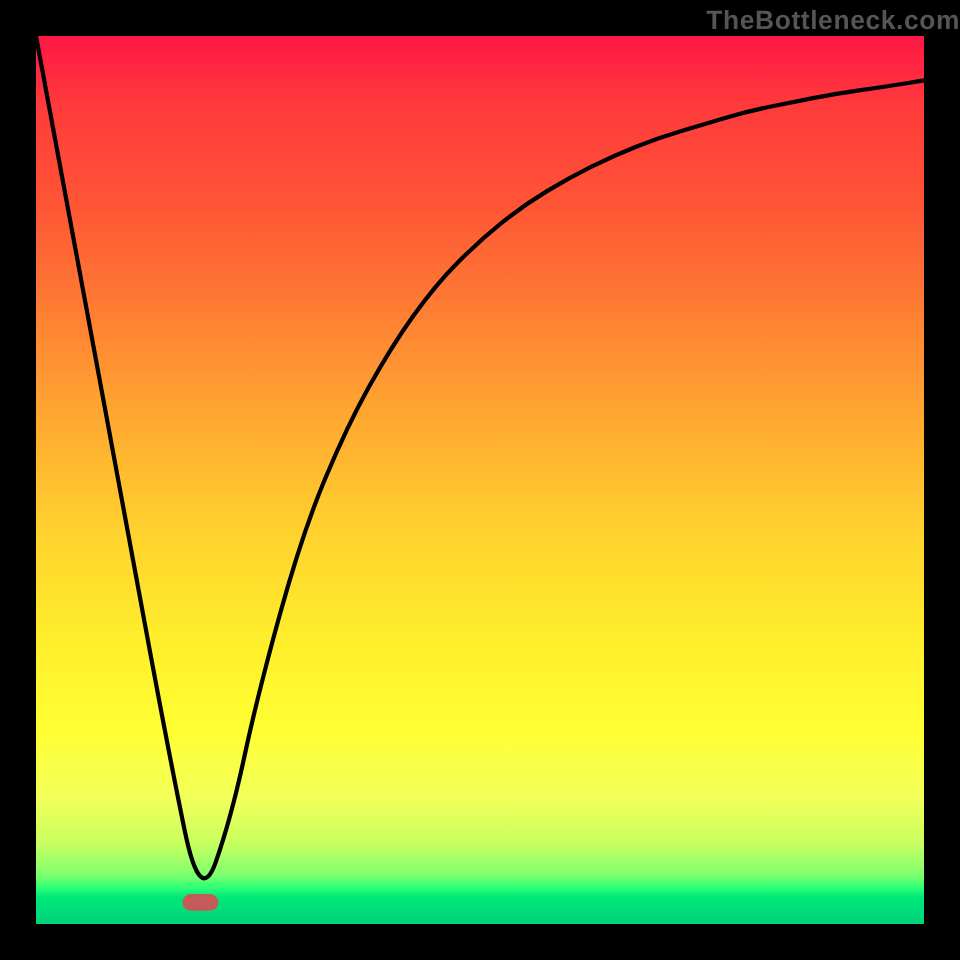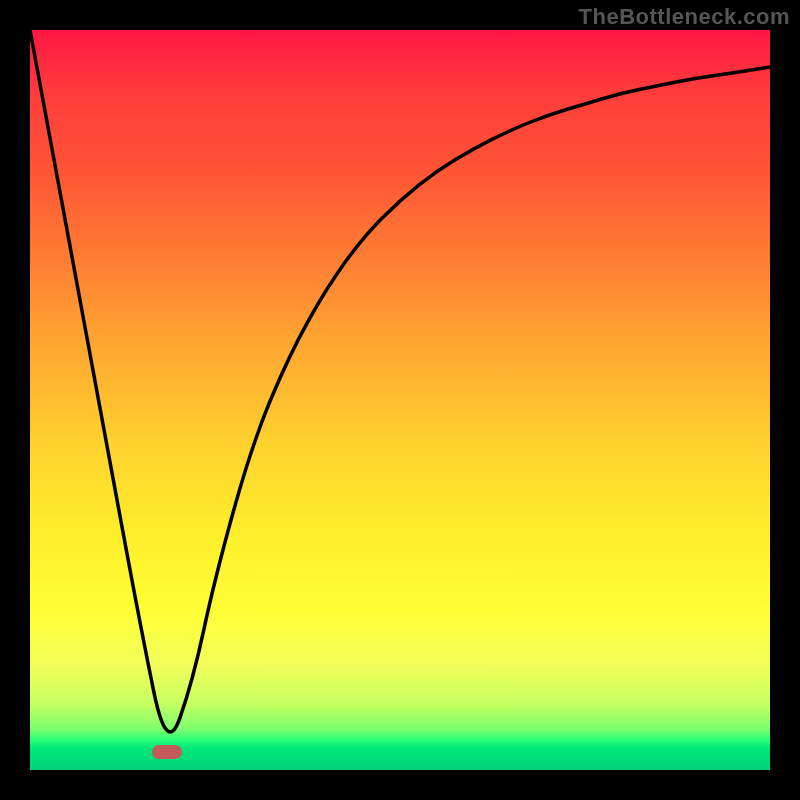--- a/index.html
+++ b/index.html
@@ -37,21 +37,21 @@
       #c7ff60 91%,
       #7cff6e 94.5%,
       #29ff78 96%,
       #00e879 97%,
       #00d27a 100%
     );
   }
   .watermark {
     position: absolute;
     top: 4px;
-    right: 10px;
+    right: 0;
     color: #555;
     font-size: 22px;
     font-weight: 600;
     letter-spacing: 0.5px;
     user-select: none;
   }
   .marker {
     position: absolute;
     width: 30px;
     height: 14px;

